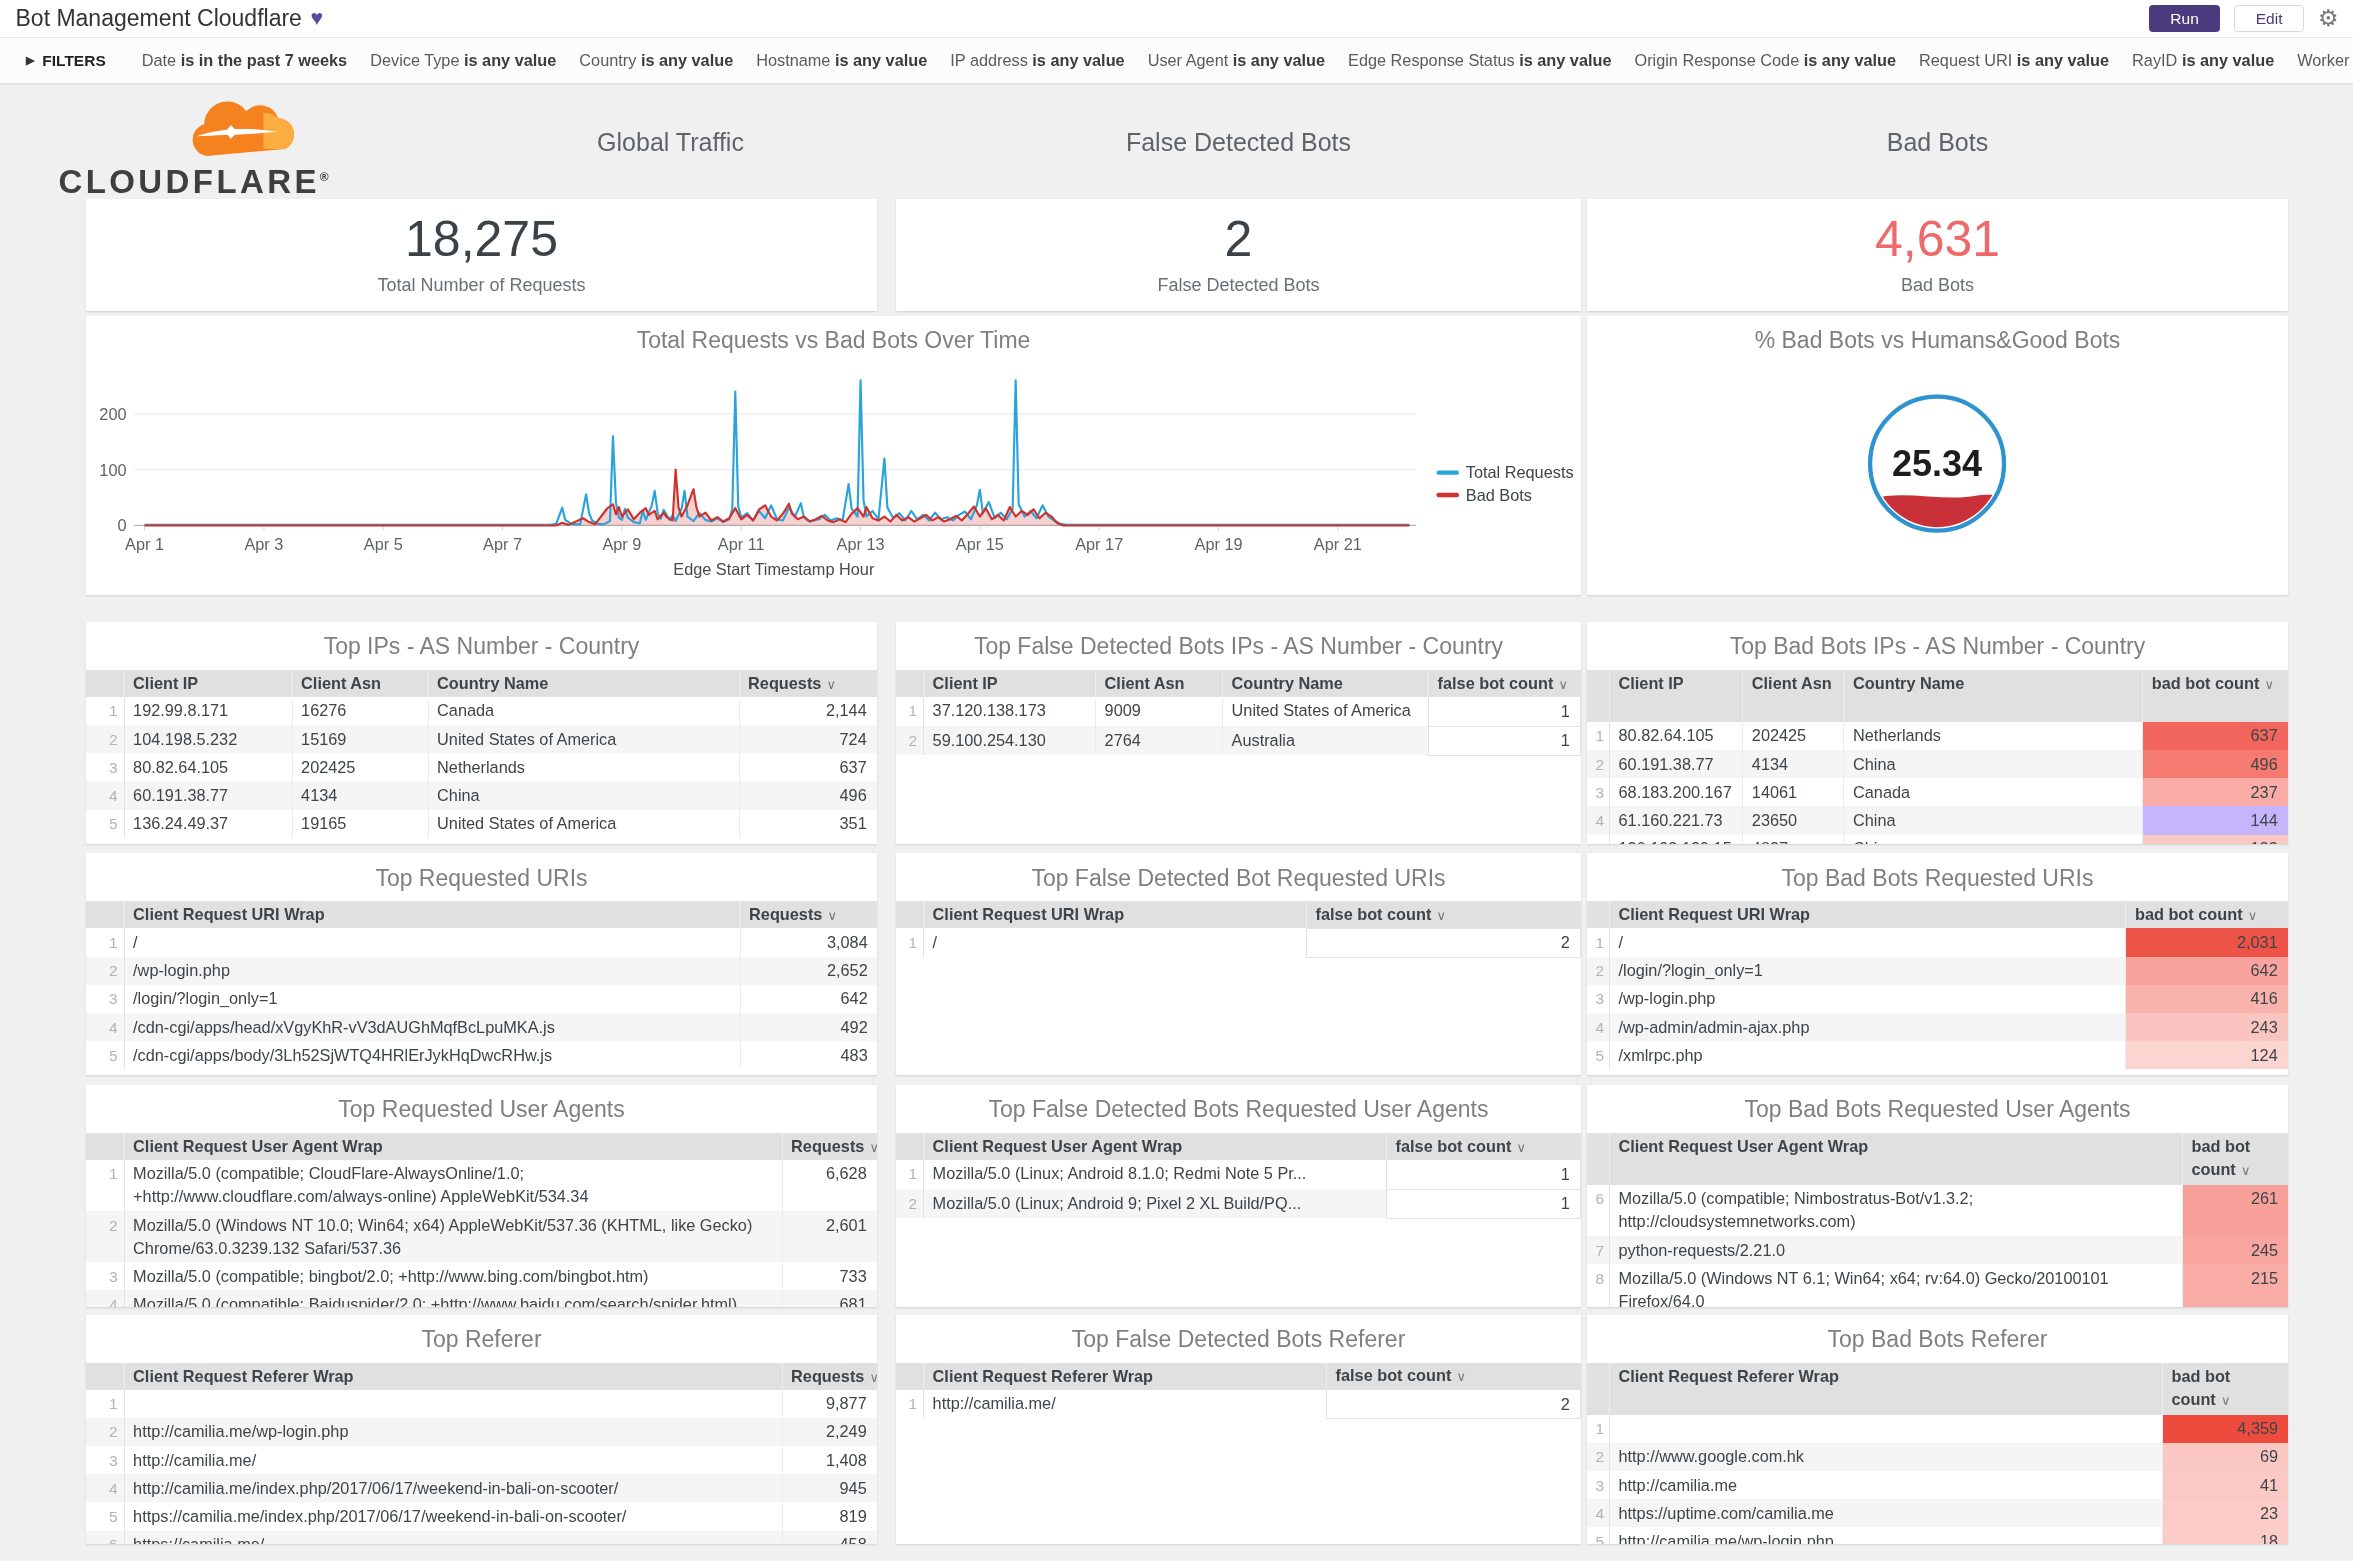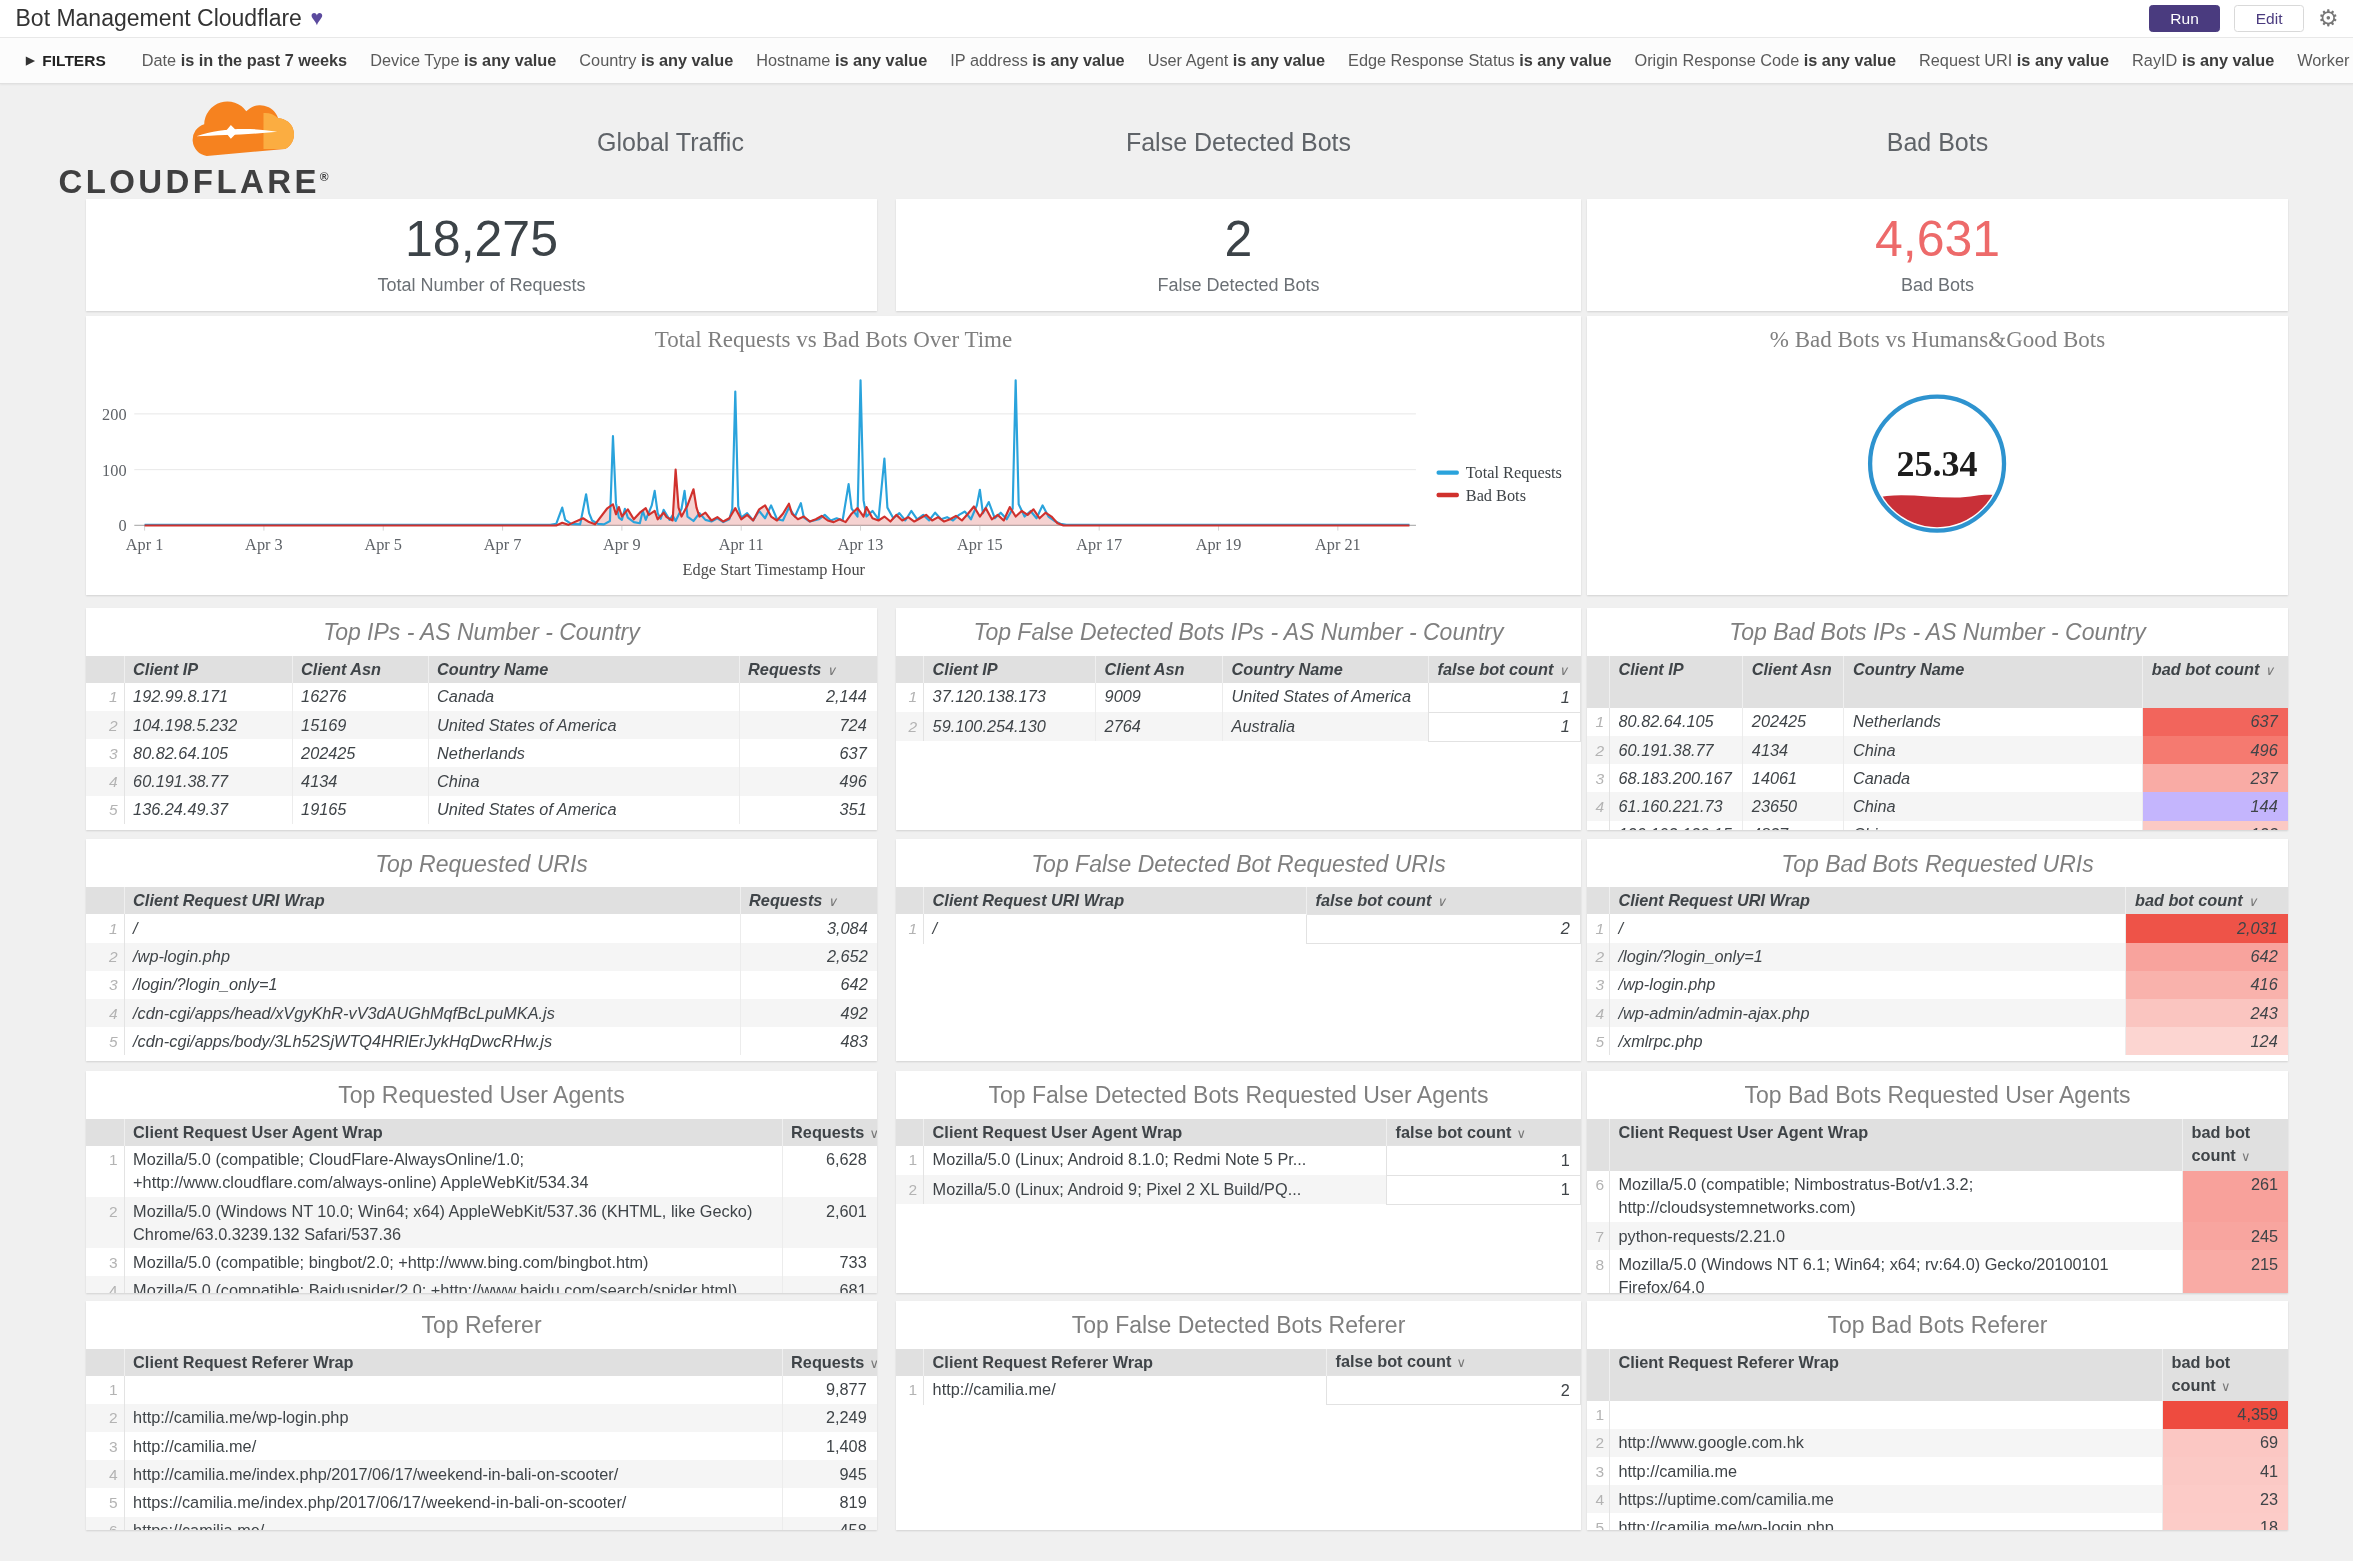--- a/index.html
+++ b/index.html
@@ -36,28 +36,28 @@
     font-size:25px;color:#5f6368;}
   .sec1{left:361px;width:447px;} .sec2{left:810px;width:685px;} .sec3{left:1501px;width:701px;}
   .row{display:flex;}
   .colA{width:791px;flex:none;} .colB{width:685px;margin-left:19px;flex:none;}
   .colC{width:701px;margin-left:6px;flex:none;}
   .kpi-row{margin-bottom:5.2px;}
   .kpi{height:112px;display:flex;flex-direction:column;align-items:center;justify-content:center;}
   .kpi .v{font-size:50px;color:#3c4348;line-height:1;}
   .kpi .v.red{color:#ed6a6a;}
   .kpi .l{font-size:18px;color:#6b7075;margin-top:11.2px;}
-  .viz-row{margin-top:5.2px;margin-bottom:13px;font-family:Liberation Serif, serif;}
+  .viz-row{margin-top:5.2px;margin-bottom:27px;}
   .chart-card{width:1495px;height:279px;position:relative;flex:none;}
   .gauge-card{width:701px;height:279px;margin-left:6px;position:relative;flex:none;}
   .card-title{position:absolute;top:11.2px;left:0;right:0;text-align:center;font-size:23px;
     color:#7f7f7f;z-index:2;}
   .vizsvg{position:absolute;left:0;top:0;}
   
-  .trow1,.trow2{margin-bottom:9.5px;font-style:italic;} .trow3{margin-bottom:7.7px;}
+  .trow1,.trow2{margin-bottom:9.5px;} .trow3{margin-bottom:7.7px;}
   .table-card{height:222px;position:relative;overflow:hidden;}
   .trow4 .table-card{height:229px;}
   .tbl{position:absolute;top:48px;left:0;right:0;}
   .tbl table{width:100%;border-collapse:collapse;table-layout:fixed;}
   .tbl th{background:#e0e0e0;font-size:16.3px;font-weight:bold;color:#3f4448;text-align:left;
     padding:0 8.6px;height:27px;border-left:1.7px solid #efefef;overflow:hidden;box-sizing:border-box;}
   .tbl th.h2{height:52px;vertical-align:top;padding-top:2.6px;line-height:23px;}
   .tbl th.num-h{border-left:none;}
   .tbl td{font-size:16.3px;color:#3f4448;padding:2.6px 8.6px;line-height:23px;border-left:0.9px solid #ececec;
     overflow:hidden;vertical-align:top;word-wrap:break-word;}

